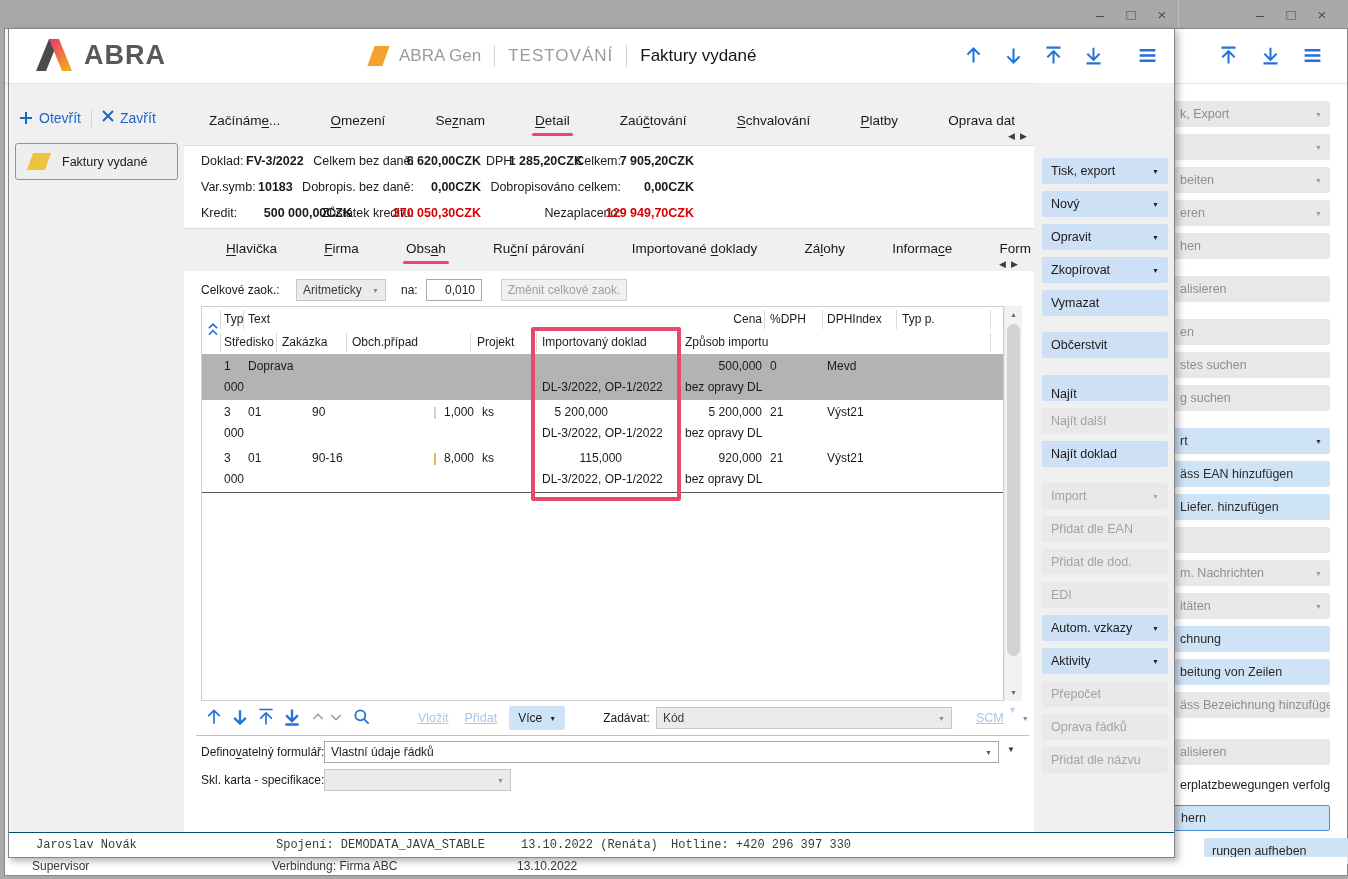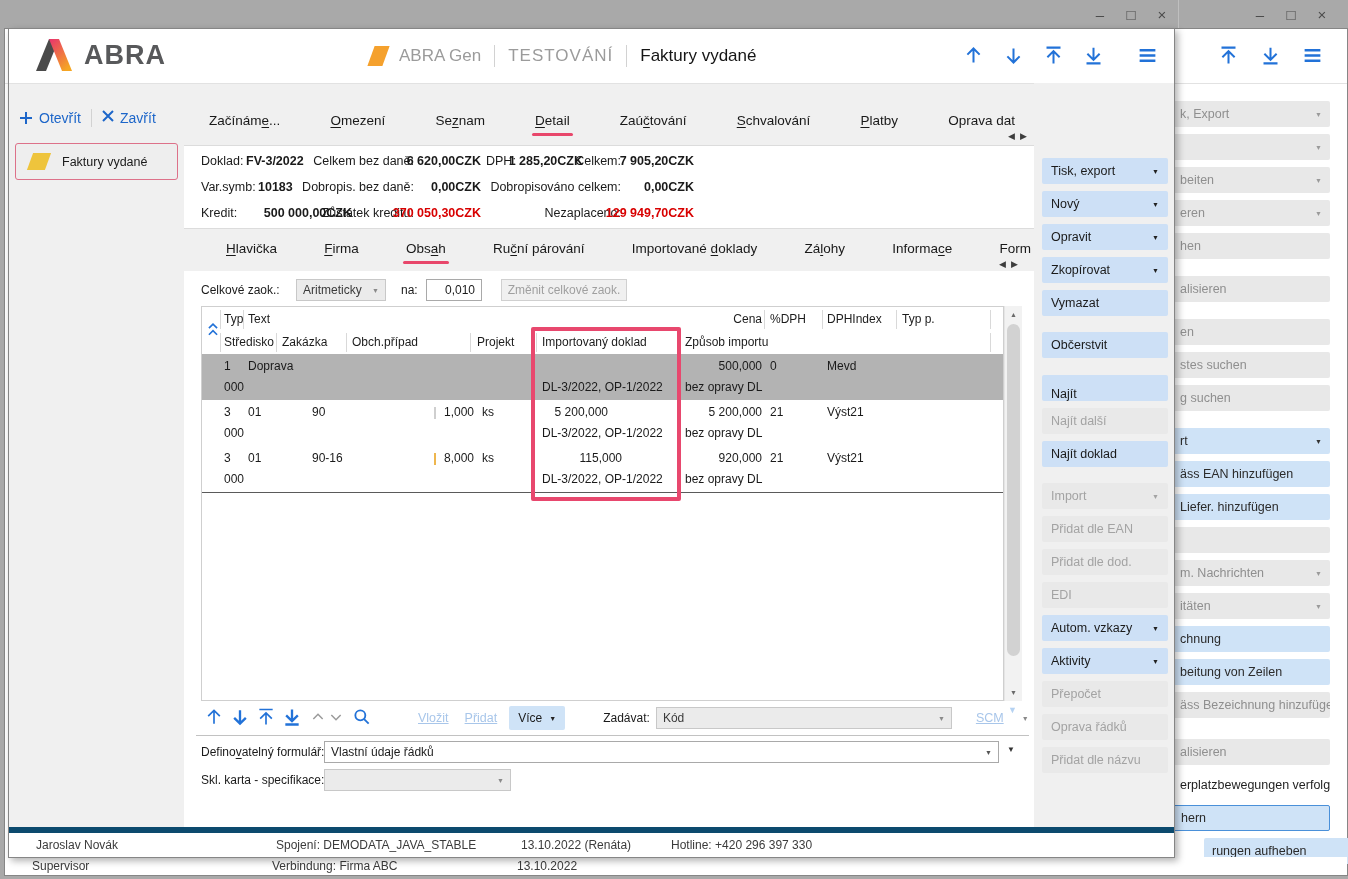--- a/index.html
+++ b/index.html
@@ -80,22 +80,22 @@
   .vice-btn .dd{font-size:7px;color:#222;}
   .hline{position:absolute;left:187px;top:706px;width:833px;height:1px;background:#c2c2c2;}
   
   .sidebar{position:absolute;right:0;top:54px;width:140px;height:752px;background:#f0f0f0;}
   .side-btn{position:absolute;left:8px;width:126px;height:26px;background:#cde0f6;border-radius:2px;
     display:flex;align-items:center;padding:0 9px;box-sizing:border-box;font-size:12.5px;color:#1a1a1a;}
   .side-btn .dd{margin-left:auto;font-size:7px;color:#222;}
   .side-btn.disabled{background:#e9e9e9;color:#a3a3a3;}
   .side-btn.disabled .dd{color:#a3a3a3;}
   
-  .fw-status{position:absolute;left:0;bottom:0;width:100%;height:24px;background:#fff;border-top:6px solid #0c4a6e;
-    font-size:12px;color:#3b3b3b;}
+  .fw-status{position:absolute;left:0;bottom:0;width:100%;height:24px;background:#fff;border-top:1px solid #0c4a6e;
+    font-size:12px;color:#3b3b3b;font-family:Liberation Mono, monospace;}
   .fw-status span{position:absolute;top:5px;white-space:nowrap;}
   
   .bw-header{position:absolute;left:0;top:0;width:100%;height:54px;background:#fff;border-bottom:1px solid #e2e2e2;}
   .bw-icons{position:absolute;right:24px;top:16px;display:flex;gap:21px;}
   .bw-btn{position:absolute;left:1167px;width:158px;height:26px;border-radius:2px;font-size:12.5px;
     display:flex;align-items:center;padding:0 8px;box-sizing:border-box;white-space:nowrap;overflow:hidden;}
   .bw-gray{background:#e8e8e8;color:#8f8f8f;}
   .bw-blue{background:#cfe3f7;color:#2b2b2b;}
   .bw-plain{background:transparent;color:#1f1f1f;}
   .bw-focus{background:#cfe3f7;color:#2b2b2b;border:1px solid #4a90d9;}

